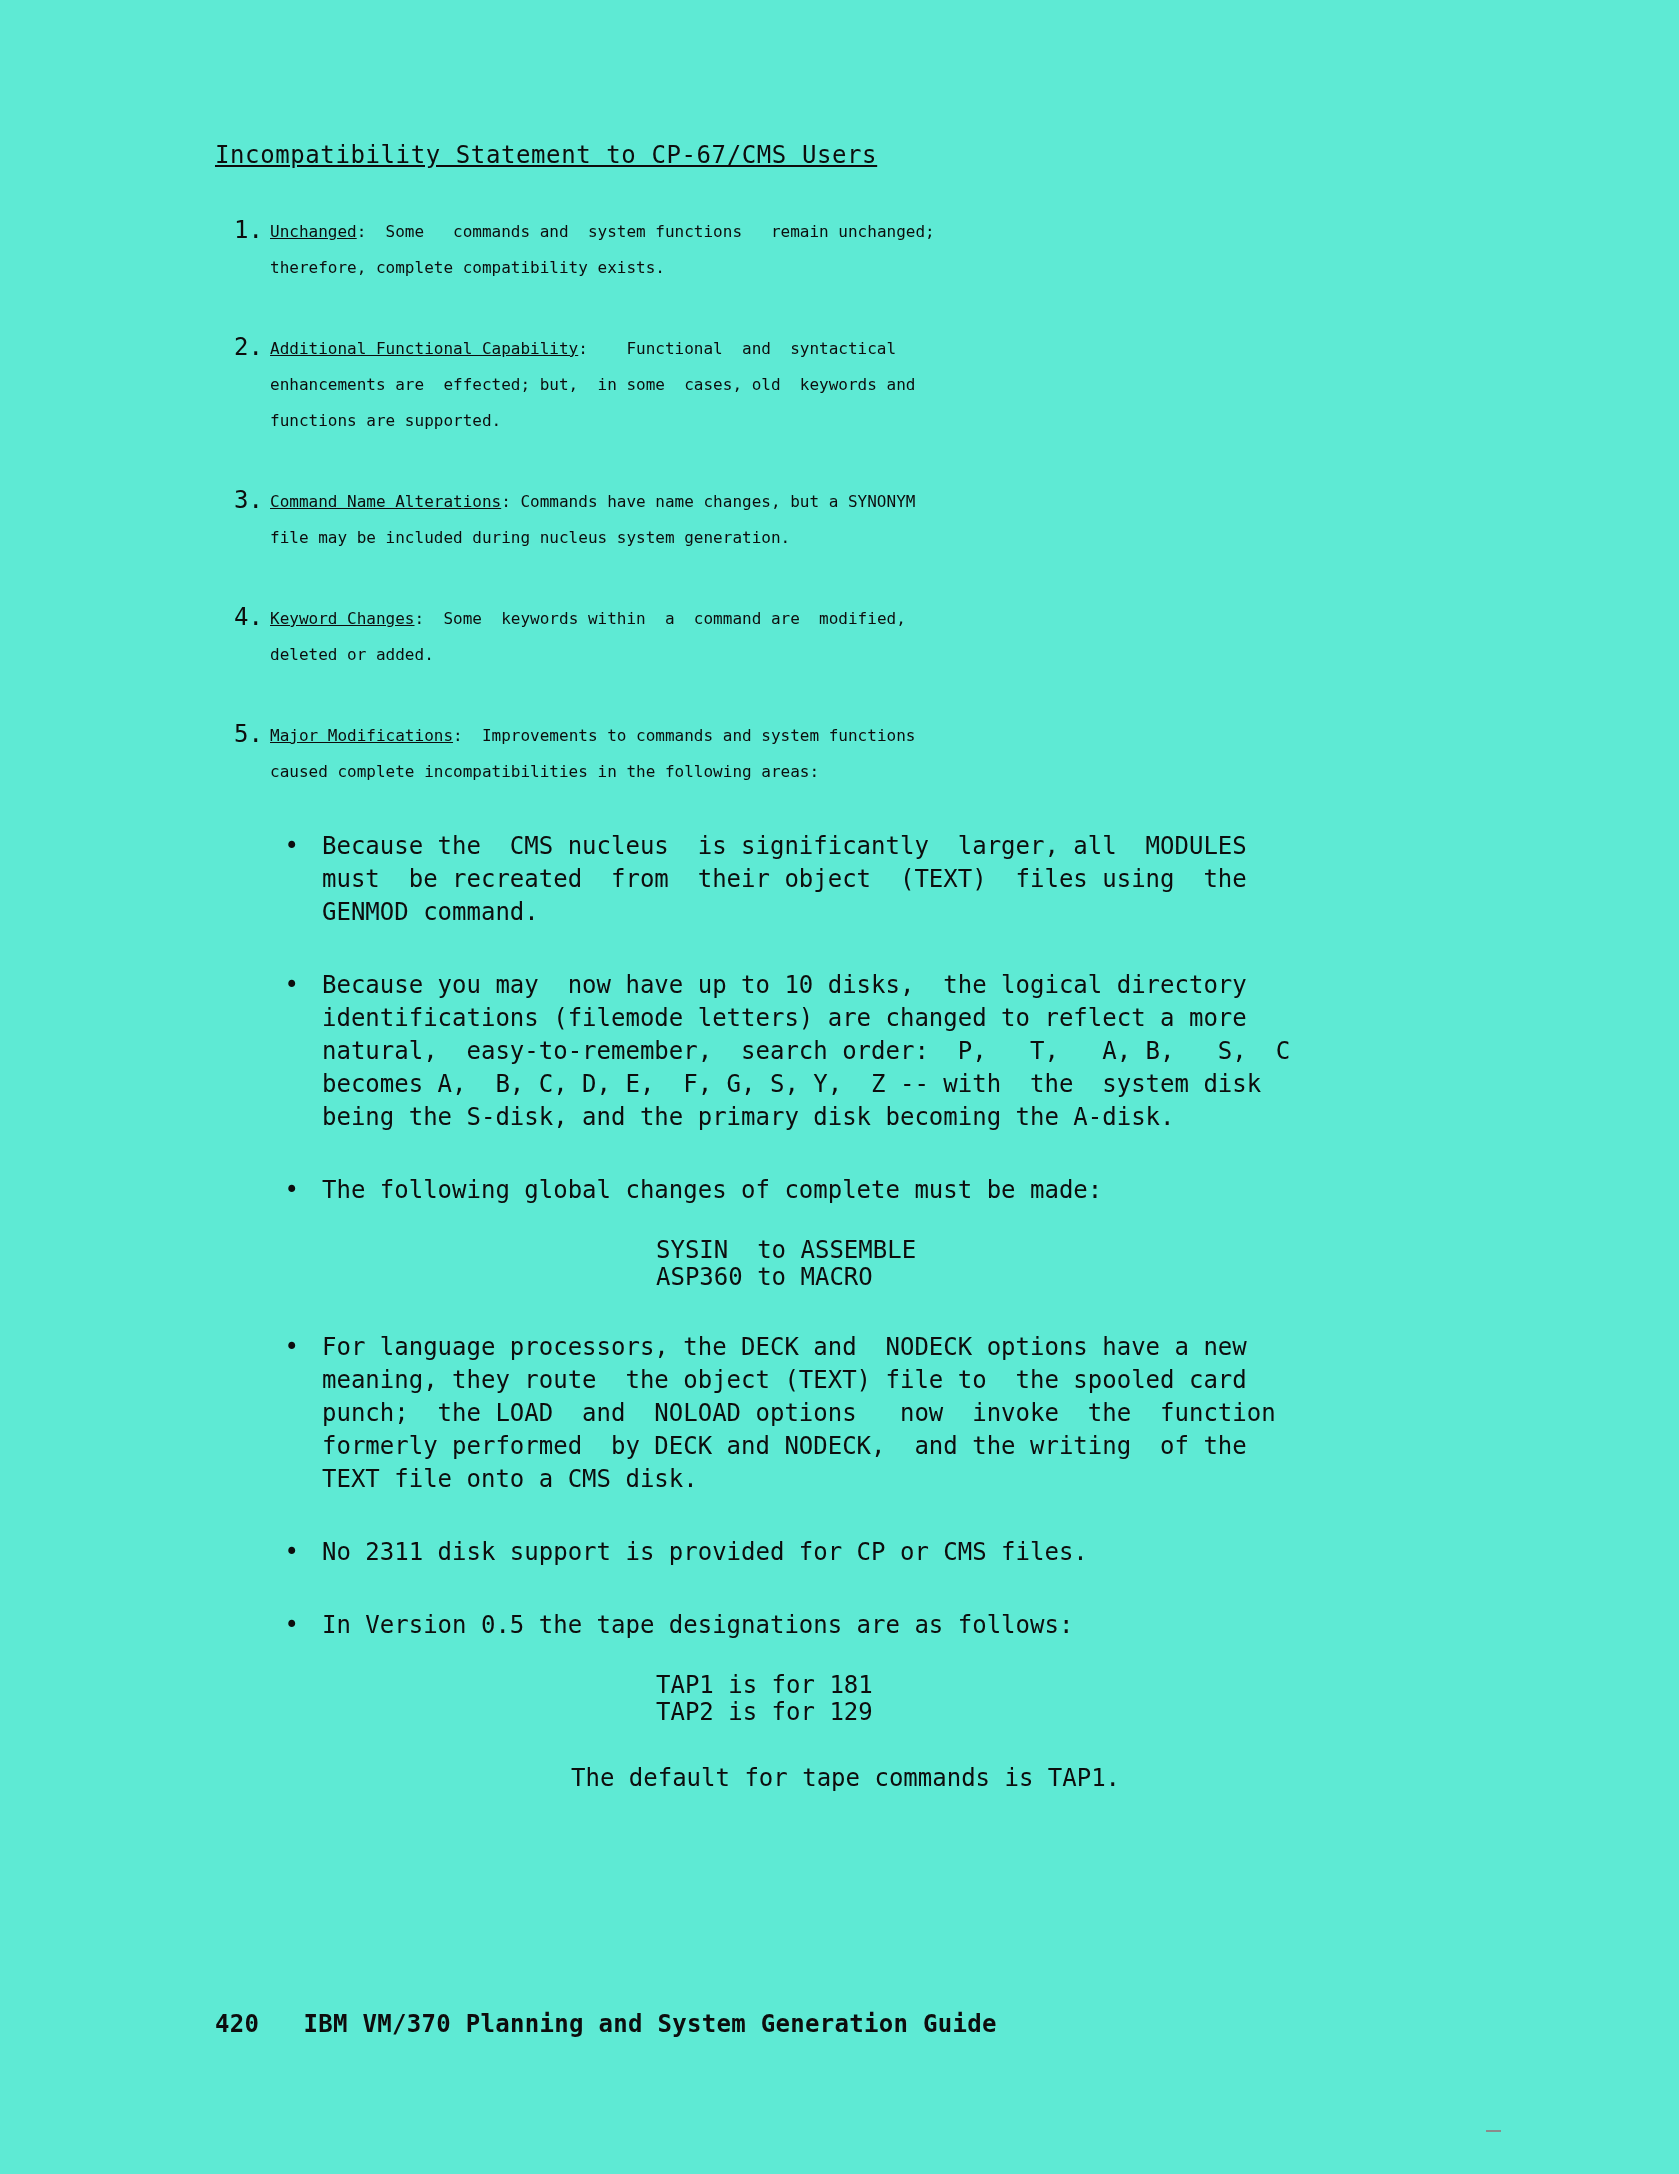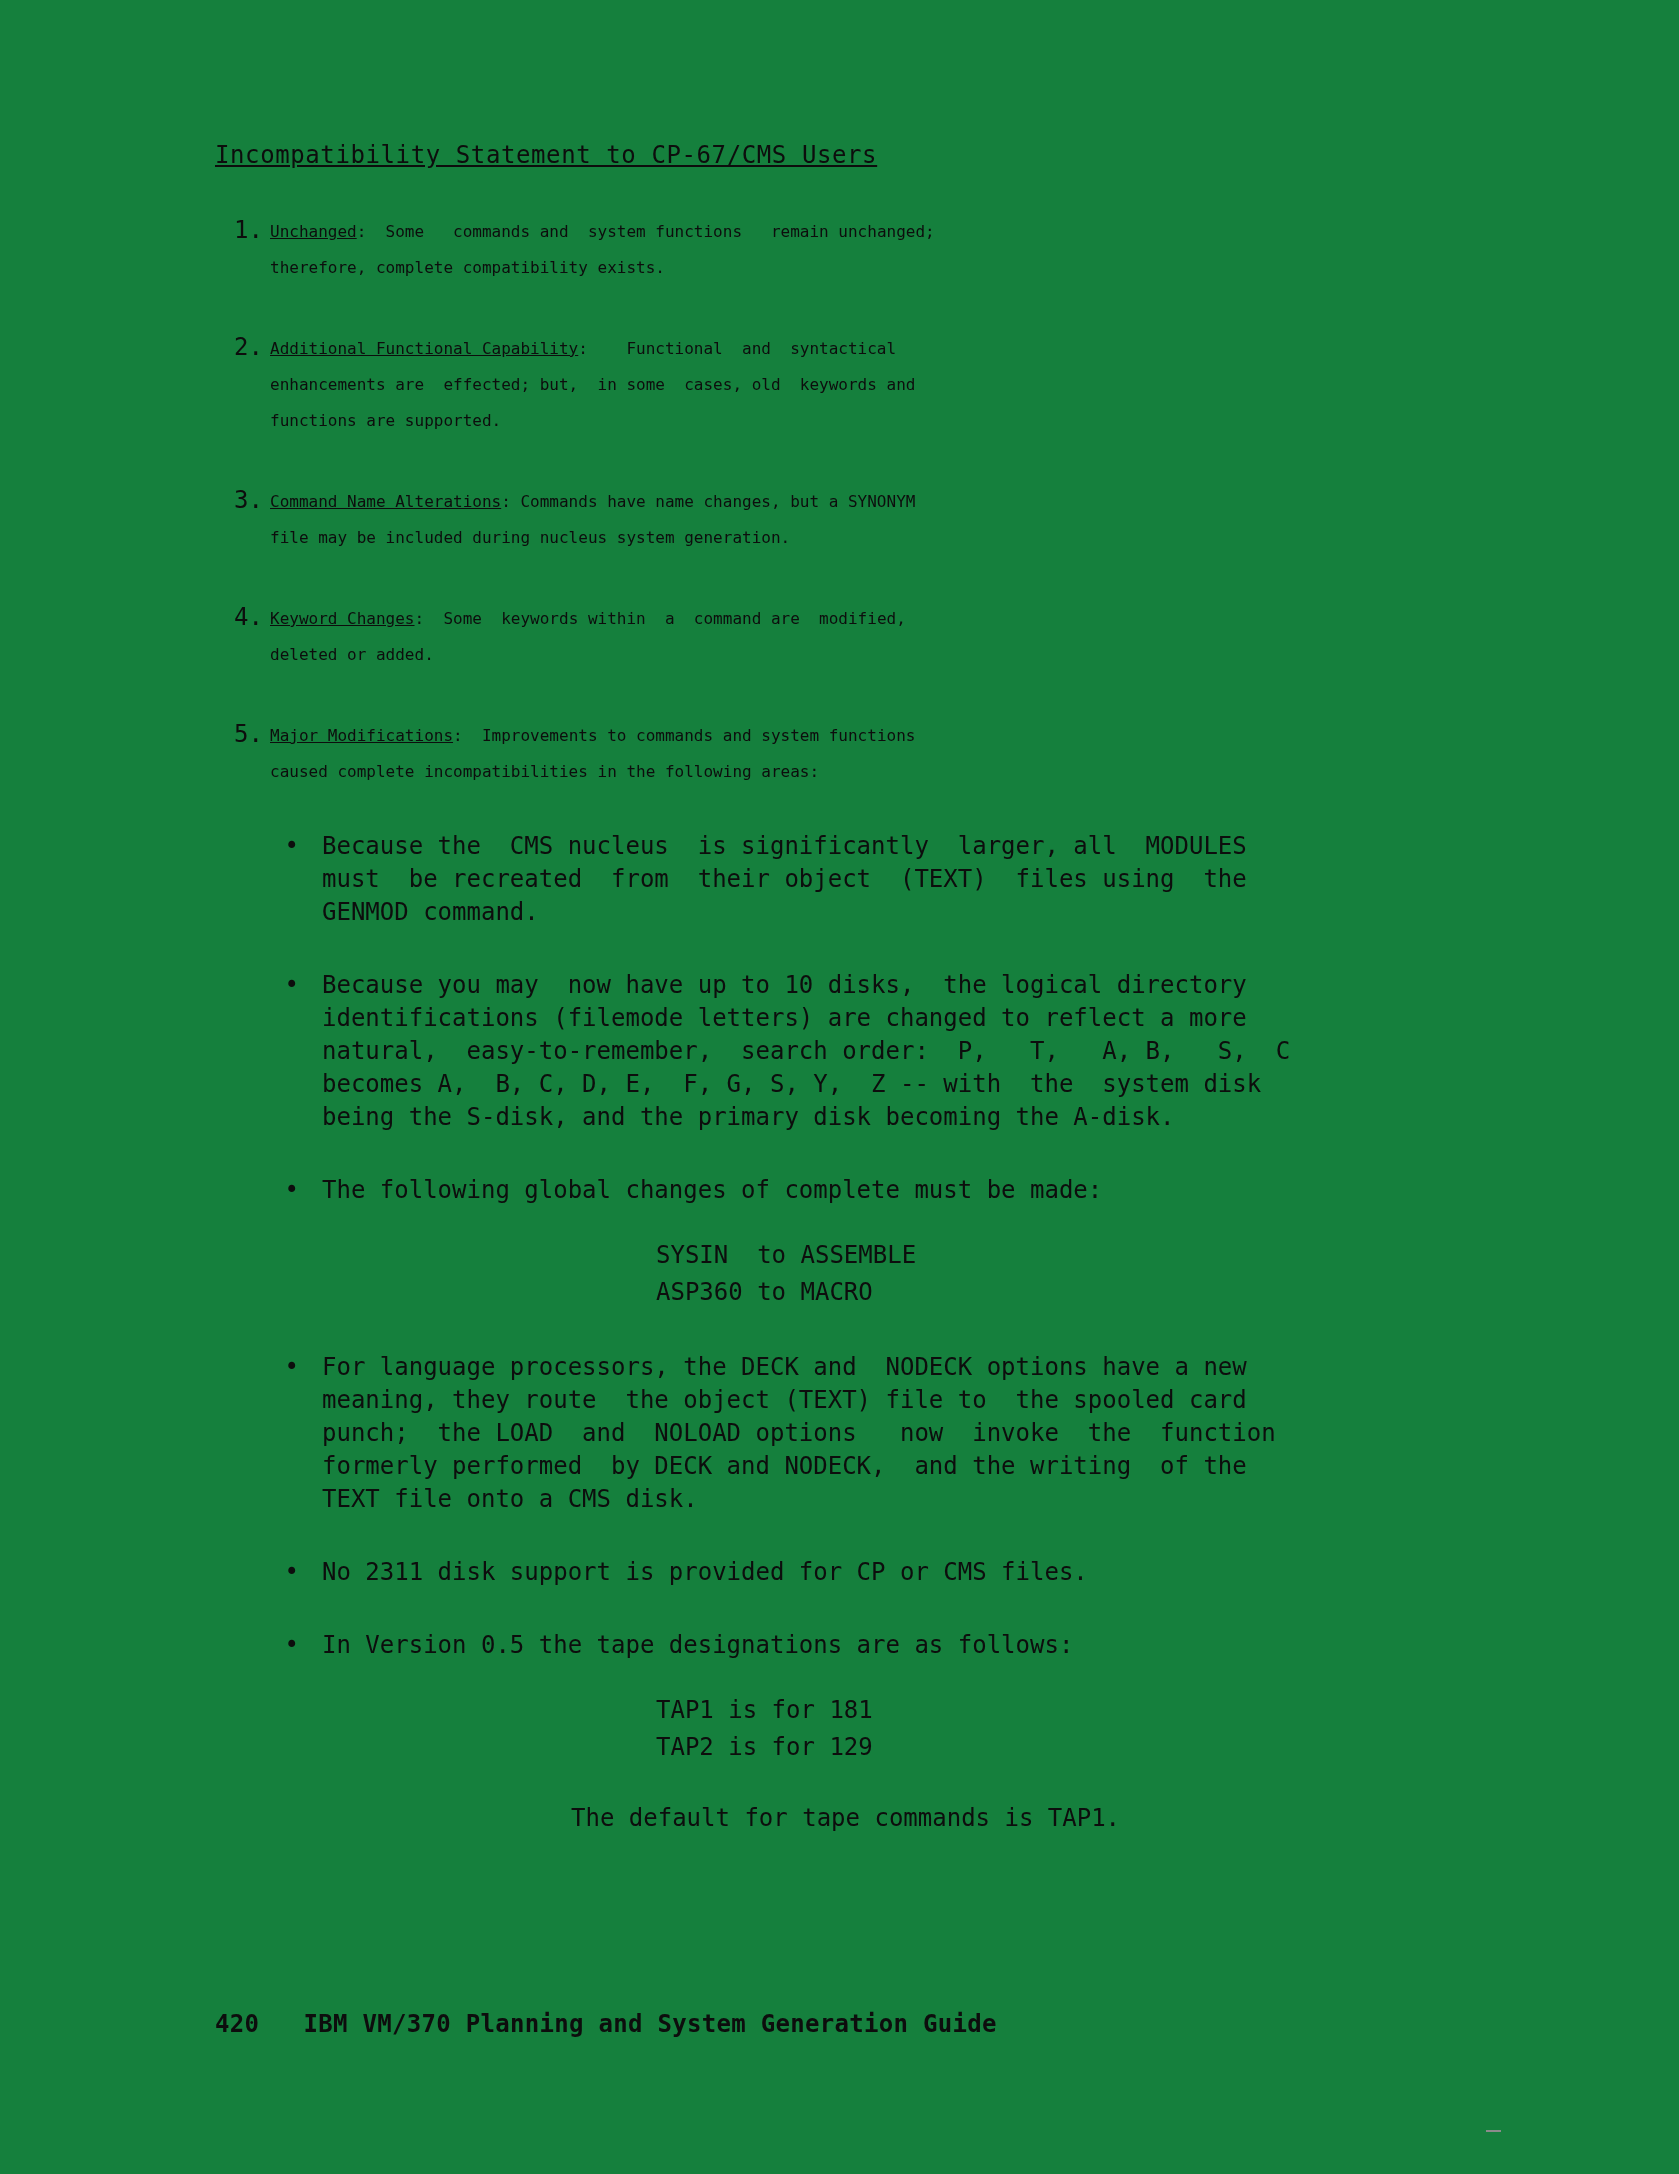--- a/index.html
+++ b/index.html
@@ -12,21 +12,21 @@
     height: 2174px;
     position: relative;
     font-family: "DejaVu Sans Mono", "Liberation Mono", monospace;
     color: #0d0d0d;
   }
   .page {
     position: absolute;
     left: 0; top: 0;
     width: 1680px;
     height: 2174px;
-    background: #15803d;
+    background: #5eead4;
     overflow: hidden;
   }
   .content {
     position: absolute;
     left: 215px;
     top: 141px;
     width: 1252px;
   }
   .heading {
     font-size: 24px;
@@ -93,21 +93,21 @@
   }
   .bulitem .body {
     flex: 1 1 auto;
     font-size: 24px;
     line-height: 33px;
     white-space: pre-wrap;
   }
   .indentblock {
     white-space: pre;
     font-size: 24px;
-    line-height: 37px;
+    line-height: 27px;
     margin-top: 30px;
     margin-left: 441px;
   }
   .afterblock {
     white-space: pre;
     font-size: 24px;
     line-height: 33px;
     margin-top: 36px;
     margin-left: 356px;
   }

